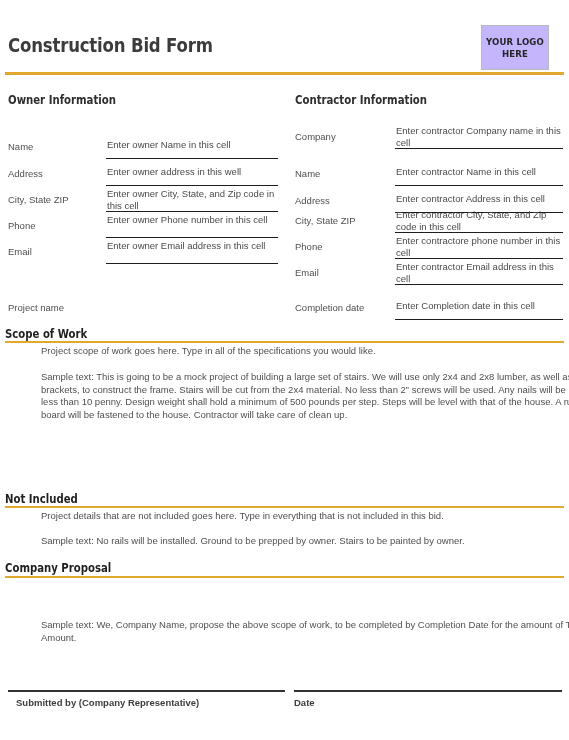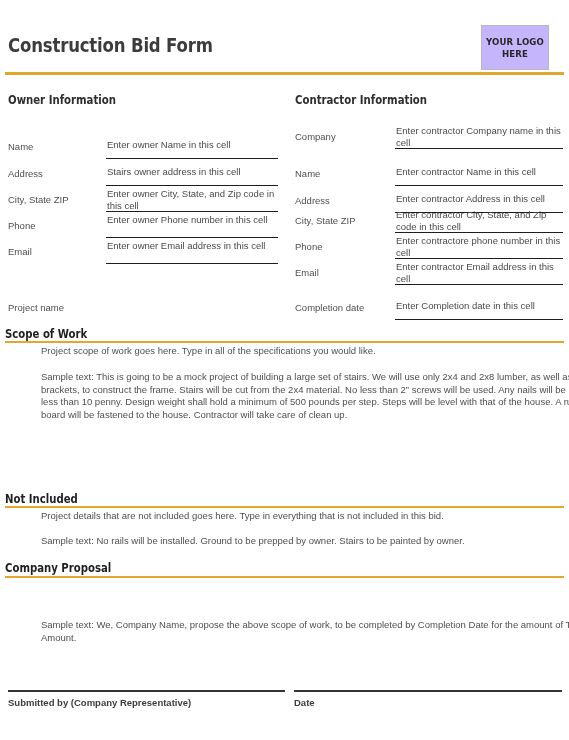--- a/index.html
+++ b/index.html
@@ -190,21 +190,21 @@
 
   <div class="owner">
 
     <div class="field-row" style="left:0; top:133px; width:285px;">
       <span class="field-label">Name</span>
       <span class="field-input">Enter owner Name in this cell</span>
     </div>
 
     <div class="field-row" style="left:0; top:160px; width:285px;">
       <span class="field-label">Address</span>
-      <span class="field-input">Stairs owner address in this cell</span>
+      <span class="field-input">Enter owner address in this well</span>
     </div>
 
     <div class="field-row" style="left:0; top:186px; width:285px;">
       <span class="field-label">City, State ZIP</span>
       <span class="field-input two-line">Enter owner City, State, and Zip code in this cell</span>
     </div>
 
     <div class="field-row" style="left:0; top:212px; width:285px;">
       <span class="field-label">Phone</span>
       <span class="field-input two-line">Enter owner Phone number in this cell</span>
@@ -270,18 +270,18 @@
   <div class="section-heading" style="top:491px;">Not Included</div>
   <div class="section-rule" style="top:506px;"></div>
   <div class="body-text" style="top:510px;">Project details that are not included goes here. Type in everything that is not included in this bid.</div>
   <div class="body-text" style="top:535px;">Sample text: No rails will be installed. Ground to be prepped by owner. Stairs to be painted by owner.</div>
 
   <div class="section-heading" style="top:560px;">Company Proposal</div>
   <div class="section-rule" style="top:576px;"></div>
   <div class="body-text" style="top:619px;">Sample text: We, Company Name, propose the above scope of work, to be completed by Completion Date for the amount of Total Amount.</div>
 
   <div class="sig-line" style="left:8px;  top:690px; width:277px;"></div>
-  <div class="sig-label" style="left:8px;  top:697px;">Submitted by (Company Representative)</div>
+  <div class="sig-label" style="left:16px;  top:697px;">Submitted by (Company Representative)</div>
 
   <div class="sig-line" style="left:294px; top:690px; width:268px;"></div>
   <div class="sig-label" style="left:294px; top:697px;">Date</div>
 
 </div>
 
 </body></html>

